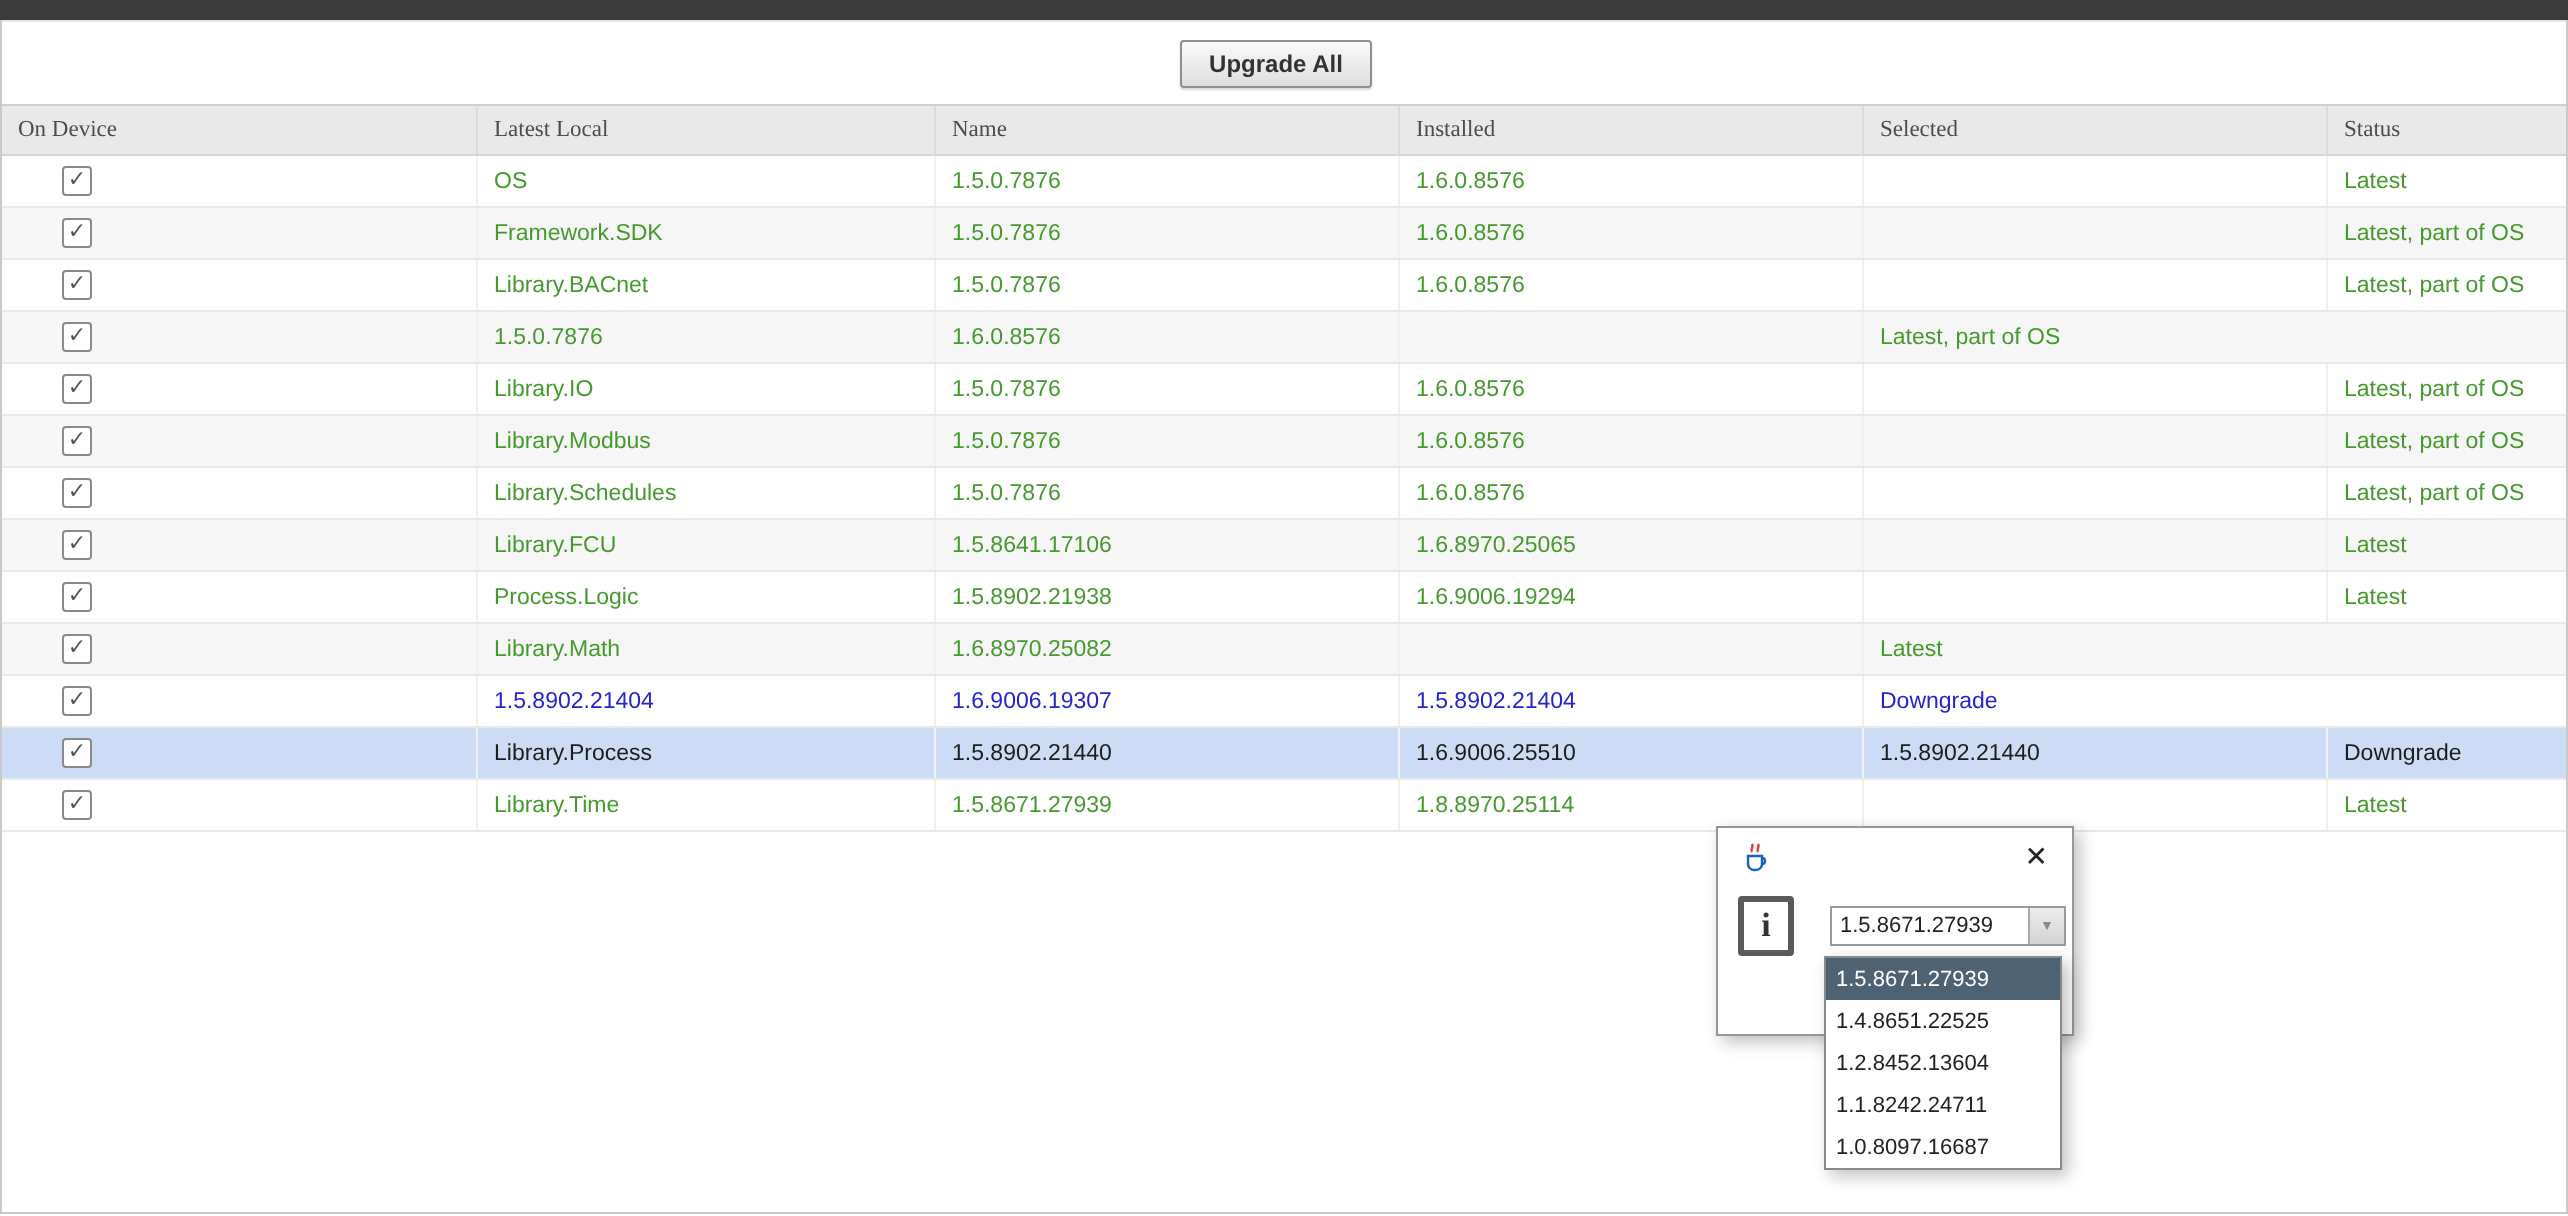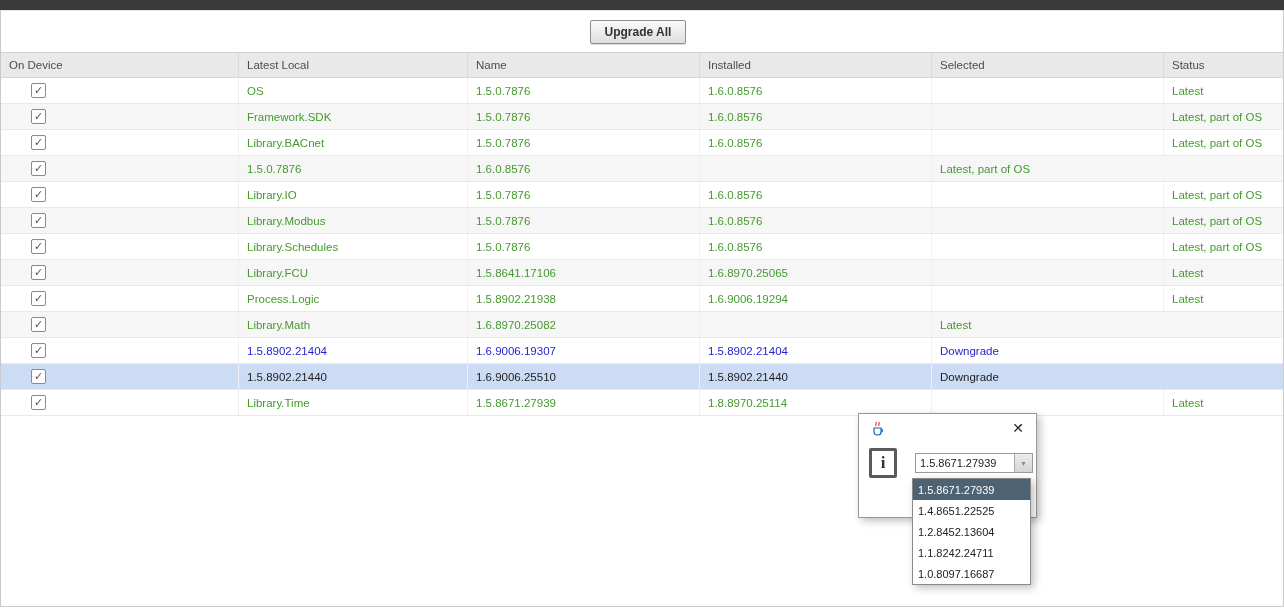--- a/index.html
+++ b/index.html
@@ -30,21 +30,21 @@
   
   .grid-row{
     display:grid;
     grid-template-columns:237px 229px 232px 232px 232px 1fr;
     align-items:center;height:26px;box-sizing:border-box;
   }
   .table-header{
     background:#e9e9e9;color:#4d4d4d;font-size:12px;
     border-top:1px solid #cfcfcf;border-bottom:1px solid #d6d6d6;
   }
-  .table-header .cell{border-left:1px solid #dcdcdc;}
+  .table-header .cell{border-left:1px solid #dcdcdc;font-family:Liberation Serif, serif;}
   .table-header .cell:first-child{border-left:none;}
   .cell{
     padding:0 8px;white-space:nowrap;overflow:hidden;text-overflow:ellipsis;
     font-size:11.5px;height:100%;display:flex;align-items:center;box-sizing:border-box;
   }
   .table-body .cell{border-left:1px solid #f0f0f0;}
   .table-body .cell:first-child{border-left:none;}
   .table-row{border-bottom:1px solid #e9e9e9;cursor:pointer;}
   .table-row:nth-child(even){background:#f6f6f6;}
   .tone-green{color:var(--green,#459a2e);}
@@ -232,20 +232,21 @@
     <div class="cell">1.5.8902.21404</div>
     <div class="cell">1.6.9006.19307</div>
     <div class="cell">1.5.8902.21404</div>
     <div class="cell">Downgrade</div>
   </div>
 
   <div class="grid-row table-row highlight">
     <div class="cell">
       <span class="checkbox">✓</span>
     </div>
+    <div class="cell">Library.Process</div>
     <div class="cell">1.5.8902.21440</div>
     <div class="cell">1.6.9006.25510</div>
     <div class="cell">1.5.8902.21440</div>
     <div class="cell">Downgrade</div>
   </div>
 
   <div class="grid-row table-row tone-green">
     <div class="cell">
       <span class="checkbox">✓</span>
     </div>

